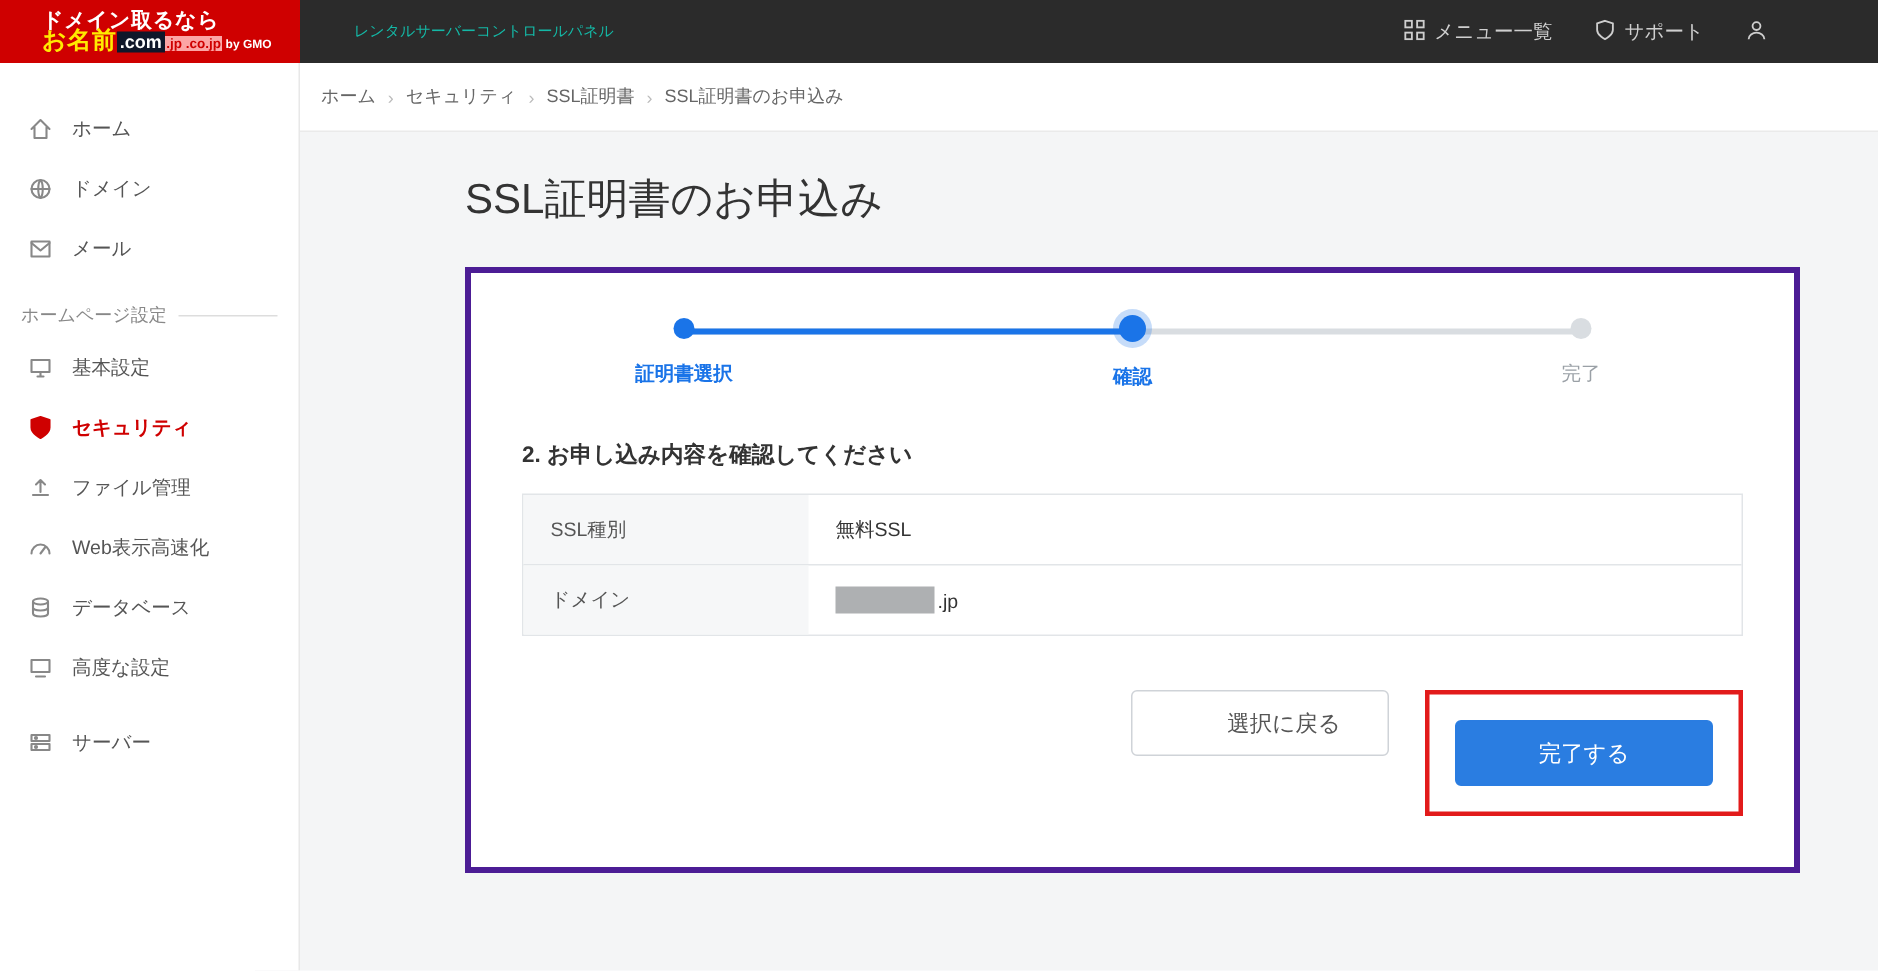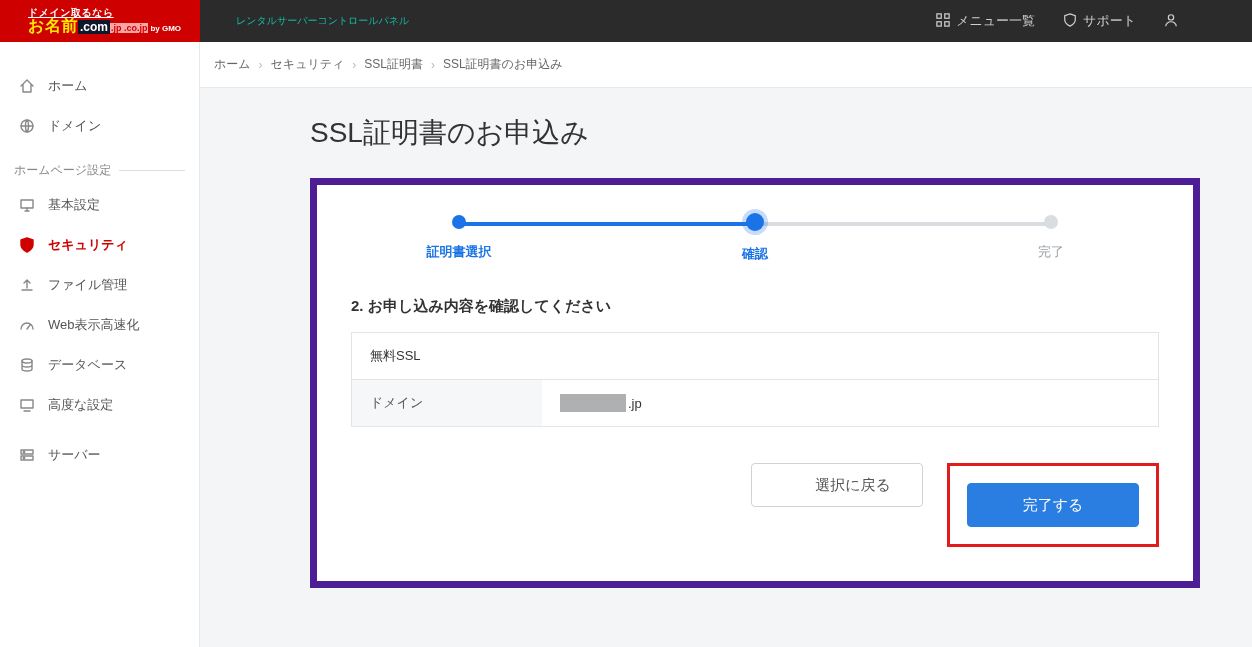--- a/index.html
+++ b/index.html
@@ -32,21 +32,21 @@
   }
   .header .logo-box {
     width: 200px;
     background: #cf0000;
     display: flex;
     flex-direction: column;
     justify-content: center;
     padding-left: 28px;
     line-height: 1.0;
   }
-  .header .logo-box .line1 { color:#ffffff; font-size:10px; font-weight:bold; letter-spacing:0.5px;text-decoration:underline; }
+  .header .logo-box .line1 { color:#ffffff; font-size:14px; font-weight:bold; letter-spacing:0.5px; }
   .header .logo-box .line2 { white-space: nowrap; }
   .header .logo-box .line2 .brand-onamae { color:#ffea00; font-size:16px; font-weight:900; letter-spacing:0.5px; }
   .header .logo-box .line2 .brand-com   { color:#ffffff; background:#0f172a; font-size:12px; font-weight:900; padding:0 2px; }
   .header .logo-box .line2 .brand-dot   { color:#cf0000; background:#fca5a5; font-size:9px; font-weight:900; padding:0 1px; }
   .header .logo-box .line2 .brand-gmo   { color:#ffffff; font-size:8px; font-weight:bold; margin-left:2px; }
 
   .header .app-title {
     display: flex;
     align-items: center;
     padding-left: 36px;
@@ -118,21 +118,21 @@
   }
   .page-title {
     font-size: 28px;
     font-weight: 400;
     color:#333;
     margin-bottom: 26px;
   }
 
   .card {
     background:#fff;
-    border:7px solid #4c1d95;
+    border:4px solid #4c1d95;
     padding: 30px 34px 34px 34px;
     width: 890px;
   }
 
   
   .stepper {
     position: relative;
     display:flex;
     justify-content: space-between;
     margin: 0 100px 34px 100px;
@@ -272,20 +272,29 @@
       <span>ホーム</span>
     </div>
     <div class="side-item">
       <span class="icon ic-globe">
         <svg viewBox="0 0 16 16">
             <circle cx="8" cy="8" r="6"></circle>
             <path d="M2 8h12M8 2c2 2 2 10 0 12M8 2c-2 2-2 10 0 12"></path>
           </svg>
       </span>
       <span>ドメイン</span>
+    </div>
+    <div class="side-item">
+      <span class="icon ic-mail">
+        <svg viewBox="0 0 16 16">
+            <rect x="2" y="3" width="12" height="10"></rect>
+            <path d="M2 4l6 5 6-5"></path>
+          </svg>
+      </span>
+      <span>メール</span>
     </div>
 
     <div class="side-group-title">
       <span>ホームページ設定</span>
         <span class="dash"></span>
     </div>
 
     <div class="side-item">
       <span class="icon ic-monitor">
         <svg viewBox="0 0 16 16">
@@ -385,20 +394,21 @@
           <div class="step">
             <span class="dot"></span>
             <span class="lbl">完了</span>
           </div>
         </div>
 
         <div class="section-title">2. お申し込み内容を確認してください</div>
 
         <div class="kv">
           <div class="row">
+            <div class="k">SSL種別</div>
             <div class="v">無料SSL</div>
           </div>
           <div class="row">
             <div class="k">ドメイン</div>
             <div class="v">
               <span class="redact"></span>
                 <span>.jp</span>
             </div>
           </div>
         </div>

